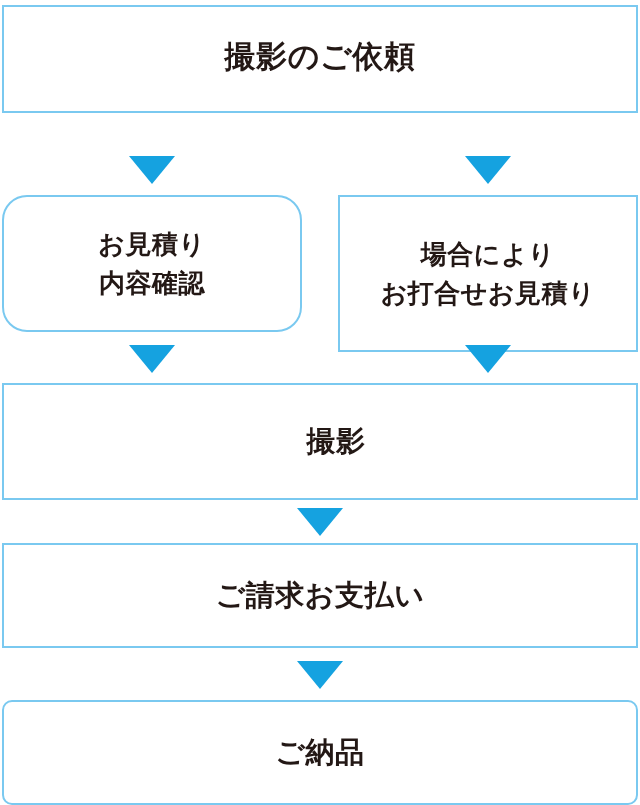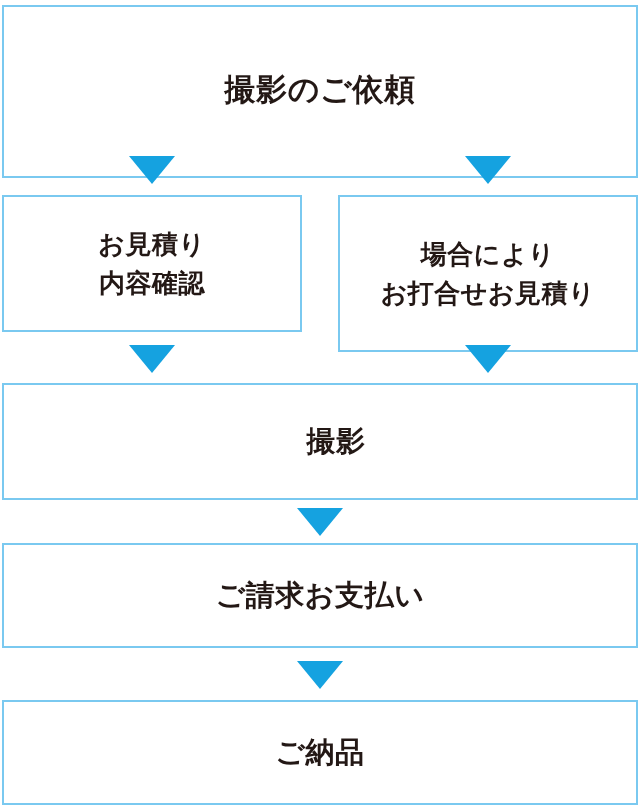--- a/index.html
+++ b/index.html
@@ -46,47 +46,47 @@
 
   .box .subtitle {
     font-weight: normal;
     color: #231815;
     line-height: 1.3;
     letter-spacing: 0.01em;
   }
 
   
   #box-request {
-    left: 2px;  top: 5px;   width: 636px; height: 173px;
+    left: 2px;  top: 5px;   width: 636px; height: 108px;
   }
   #box-request .title    { font-size: 31px; margin-bottom: 4px; }
   #box-request .subtitle { font-size: 21px; }
 
   #box-estimate {
-    left: 2px;  top: 195px; width: 300px; height: 137px;
+    left: 2px;  top: 195px; width: 300px; height: 137px; border-radius: 25px;
   }
   #box-estimate .title { font-size: 26px; line-height: 1.48; }
 
   #box-meeting {
     left: 338px; top: 195px; width: 300px; height: 157px;
   }
   #box-meeting .title { font-size: 26px; line-height: 1.48; }
 
   #box-shooting {
     left: 2px;  top: 383px; width: 636px; height: 117px; padding-left: 32px;
   }
   #box-shooting .title { font-size: 29px; }
 
   #box-payment {
     left: 2px;  top: 543px; width: 636px; height: 105px;
   }
   #box-payment .title { font-size: 29px; }
 
   #box-delivery {
-    left: 2px;  top: 700px; width: 636px; height: 105px;
+    left: 2px;  top: 700px; width: 636px; height: 105px; border-radius: 10px;
   }
   #box-delivery .title { font-size: 29px; }
 
   
   .arrow {
     position: absolute;
     width: 0;
     height: 0;
     border-left: 23px solid transparent;
     border-right: 23px solid transparent;

